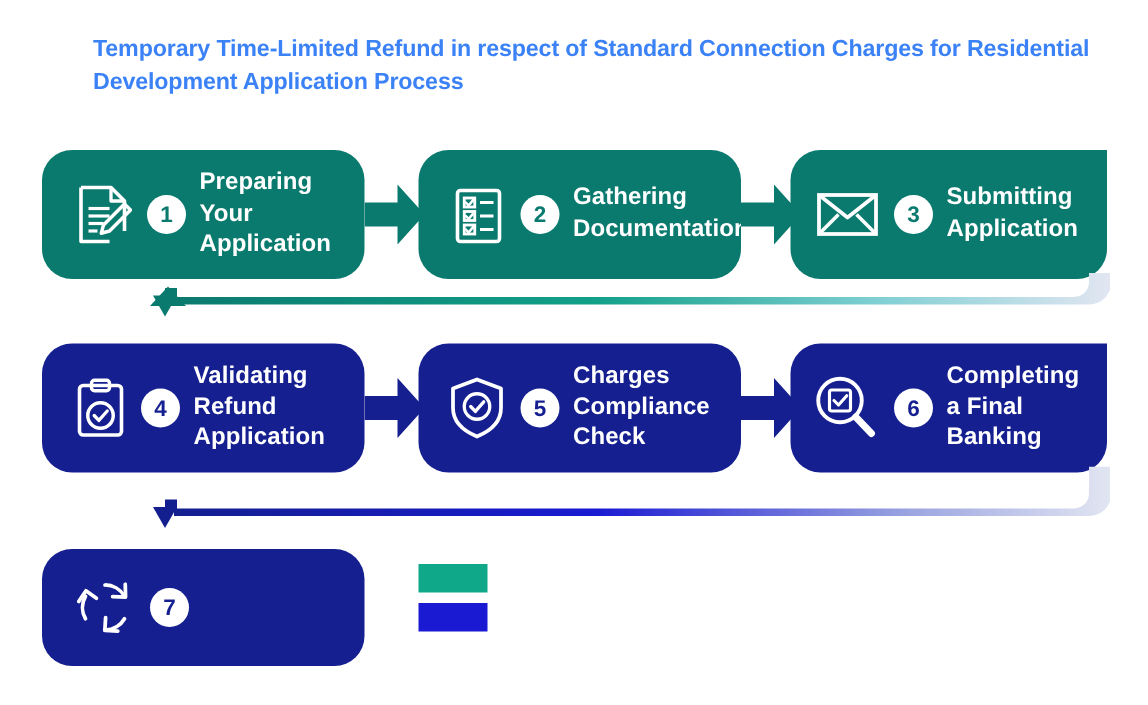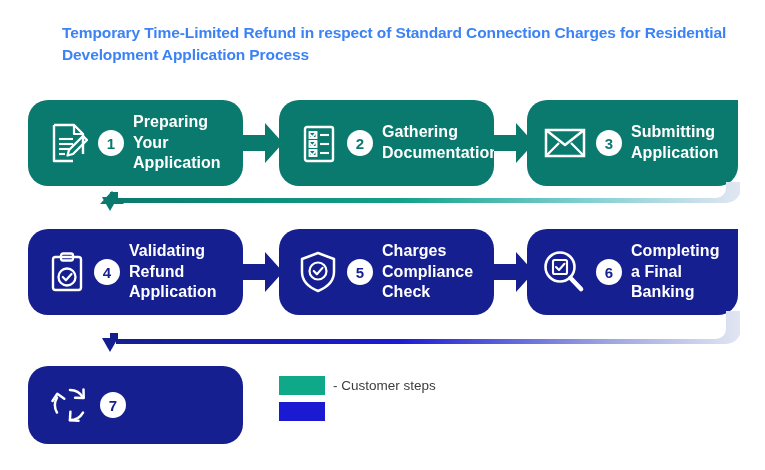--- a/index.html
+++ b/index.html
@@ -238,20 +238,19 @@
         <path d="M7 27.5 a15 15 0 0 1 0 -15" fill="none" stroke="#fff" stroke-width="2.5" stroke-linecap="round"></path>
         <path d="M2.5 16 l4.8 -7.2 7 5" fill="none" stroke="#fff" stroke-width="2.5" stroke-linecap="round" stroke-linejoin="round"></path>
       </svg>
     </div>
     <div class="badge">7</div>
   </div>
 
   <div class="legend" style="left:279px; top:376px;">
     <div class="legend-row">
       <div class="swatch" style="background:#0fa98a;"></div>
-      <div class="legend-text">- Customer steps</div>
     </div>
     <div class="legend-row">
       <div class="swatch" style="background:#1a1ad2;"></div>
     </div>
   </div>
 
 </div>
 
 </body></html>

